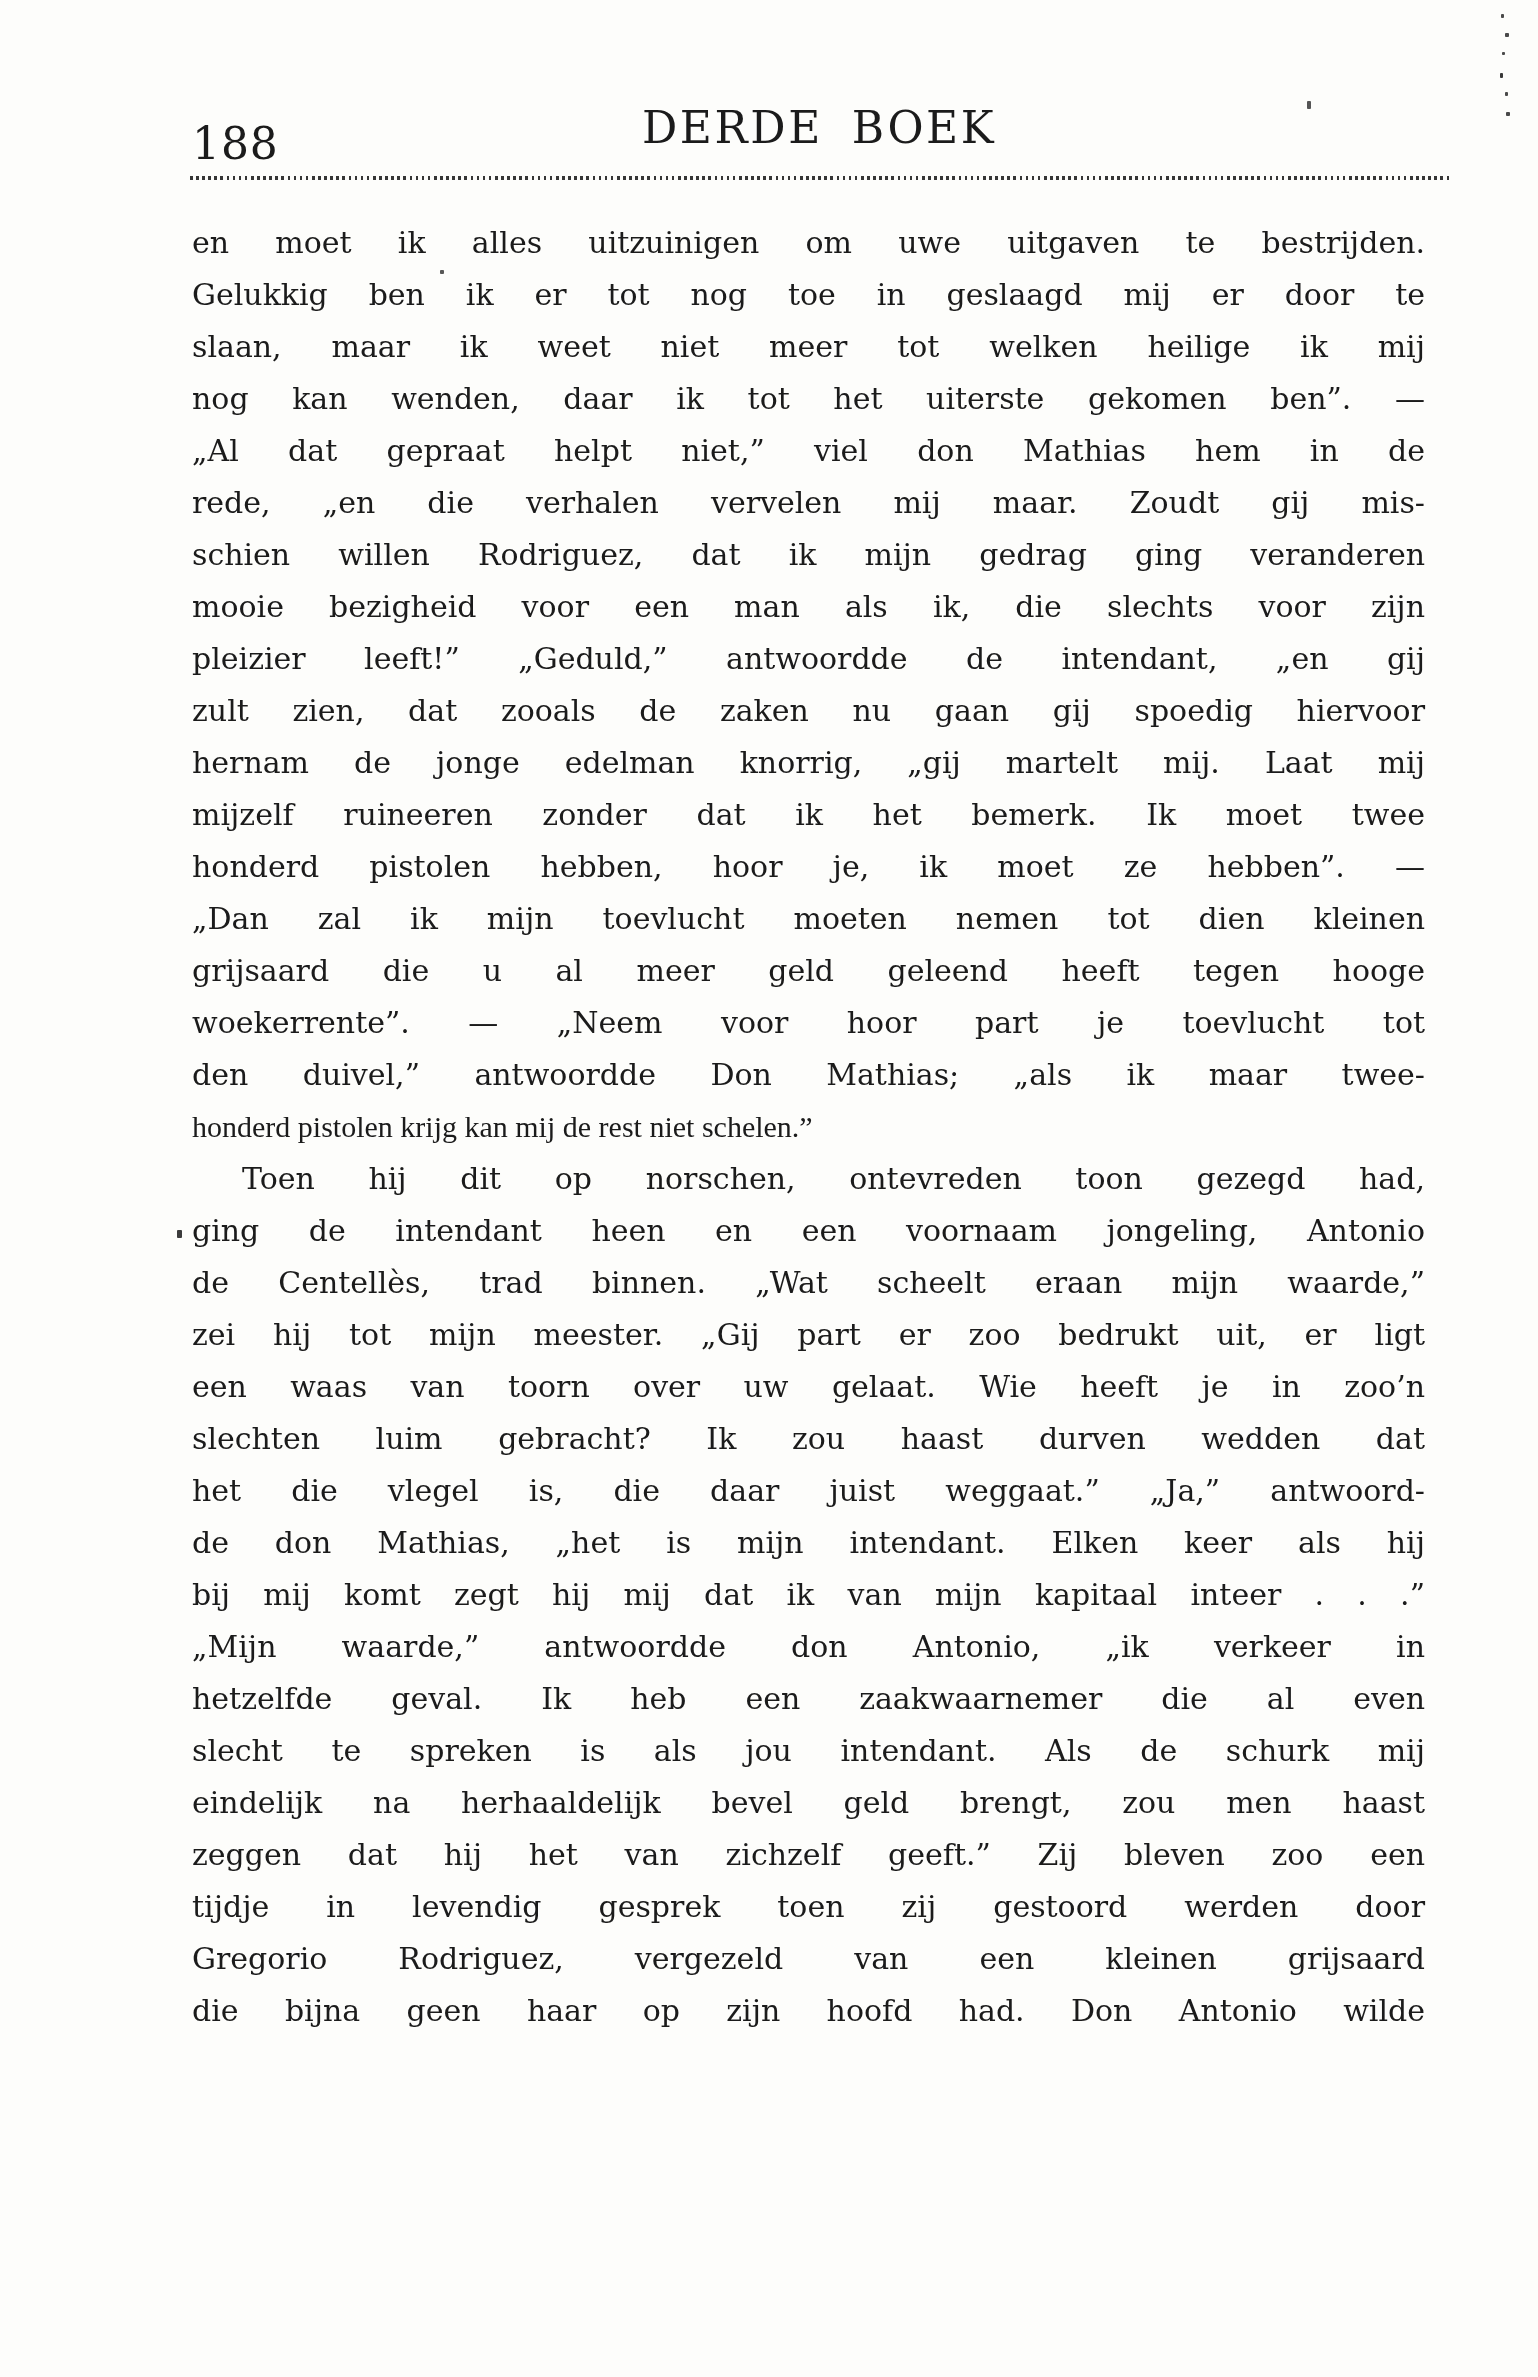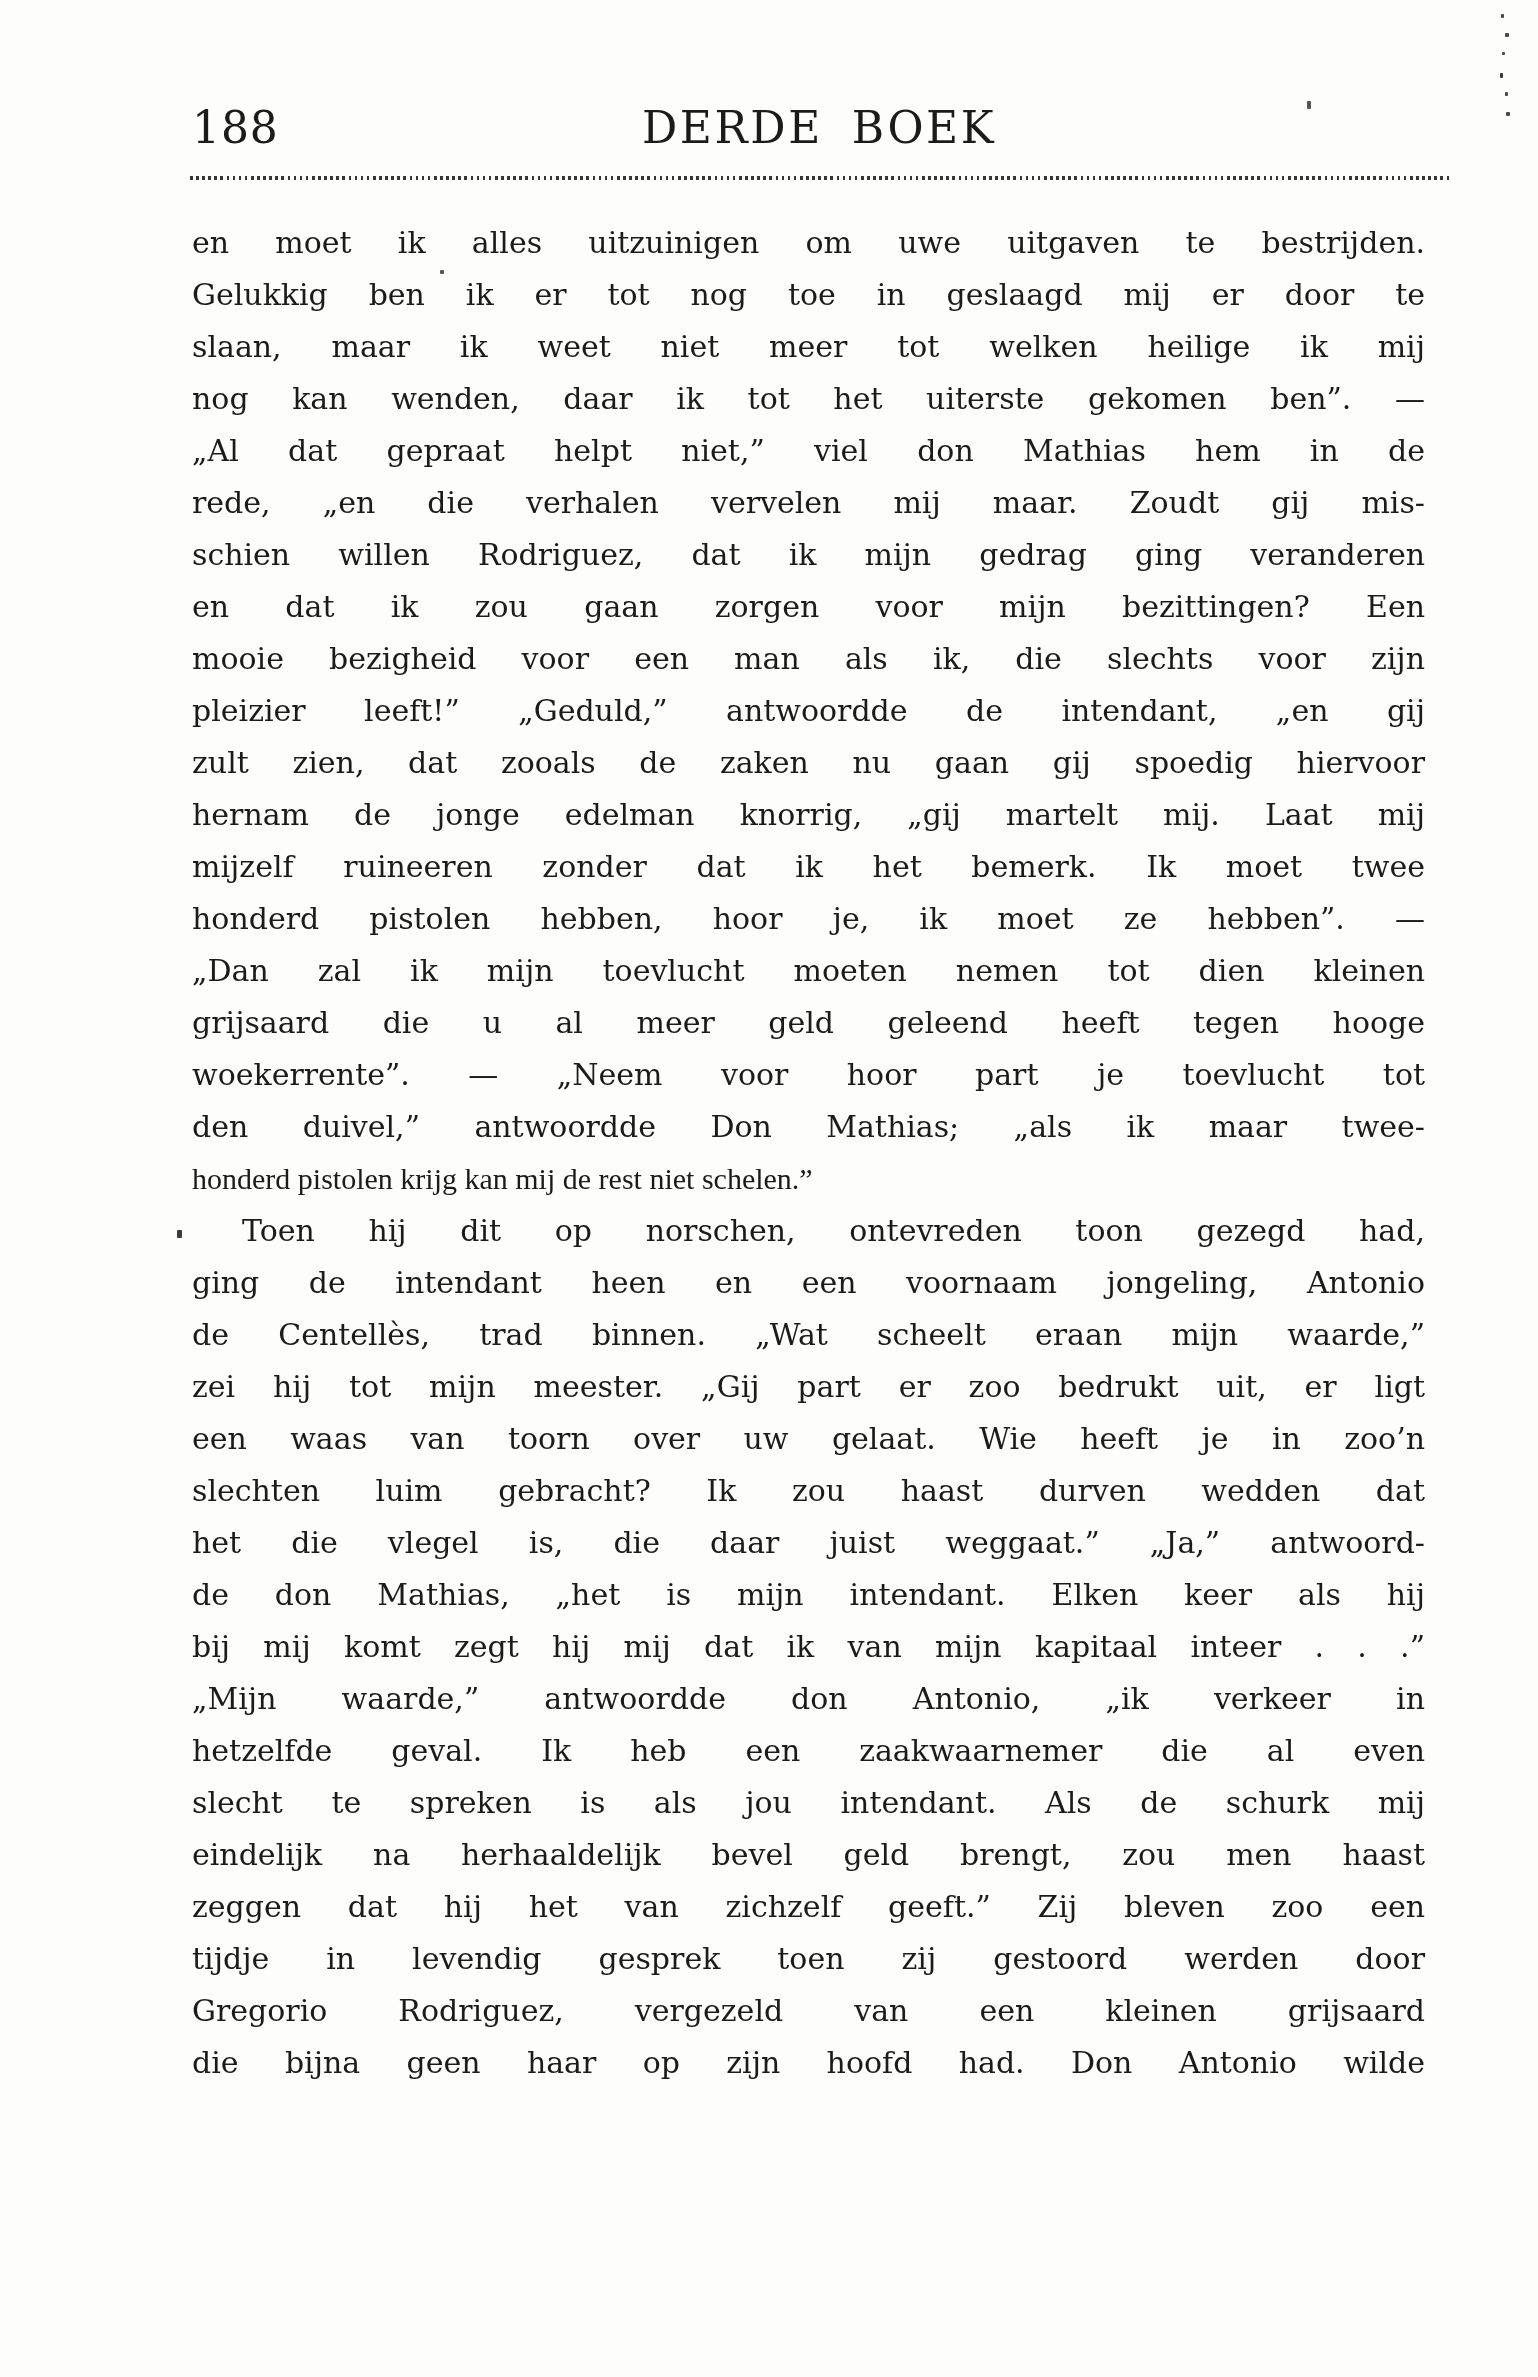--- a/index.html
+++ b/index.html
@@ -24,21 +24,21 @@
     left:192px;
     top:106px;
     width:1233px;
     height:52px;
     font-size:44px;
     line-height:44px;
   }
   .page-num{
     position:absolute;
     left:0;
-    top:0;
+    top:16px;
     letter-spacing:0.9px;
   }
   .head-title{
     position:absolute;
     left:50%;
     top:0;
     transform:translateX(-47%);
     letter-spacing:2.6px;
     word-spacing:12.2px;
     white-space:nowrap;
@@ -105,21 +105,20 @@
   <div class="dotted-rule"></div>
 
   <main class="body-text">
       <div class="line">en moet ik alles uitzuinigen om uwe uitgaven te bestrijden.</div>
       <div class="line">Gelukkig ben ik er tot nog toe in geslaagd mij er door te</div>
       <div class="line">slaan, maar ik weet niet meer tot welken heilige ik mij</div>
       <div class="line">nog kan wenden, daar ik tot het uiterste gekomen ben”. —</div>
       <div class="line">„Al dat gepraat helpt niet,” viel don Mathias hem in de</div>
       <div class="line">rede, „en die verhalen vervelen mij maar. Zoudt gij mis-</div>
       <div class="line">schien willen Rodriguez, dat ik mijn gedrag ging veranderen</div>
-      <div class="line">en dat ik zou gaan zorgen voor mijn bezittingen? Een</div>
       <div class="line">mooie bezigheid voor een man als ik, die slechts voor zijn</div>
       <div class="line">pleizier leeft!” „Geduld,” antwoordde de intendant, „en gij</div>
       <div class="line">zult zien, dat zooals de zaken nu gaan gij spoedig hiervoor</div>
       <div class="line">hernam de jonge edelman knorrig, „gij martelt mij. Laat mij</div>
       <div class="line">mijzelf ruineeren zonder dat ik het bemerk. Ik moet twee</div>
       <div class="line">honderd pistolen hebben, hoor je, ik moet ze hebben”. —</div>
       <div class="line">„Dan zal ik mijn toevlucht moeten nemen tot dien kleinen</div>
       <div class="line">grijsaard die u al meer geld geleend heeft tegen hooge</div>
       <div class="line">woekerrente”. — „Neem voor hoor part je toevlucht tot</div>
       <div class="line">den duivel,” antwoordde Don Mathias; „als ik maar twee-</div>

